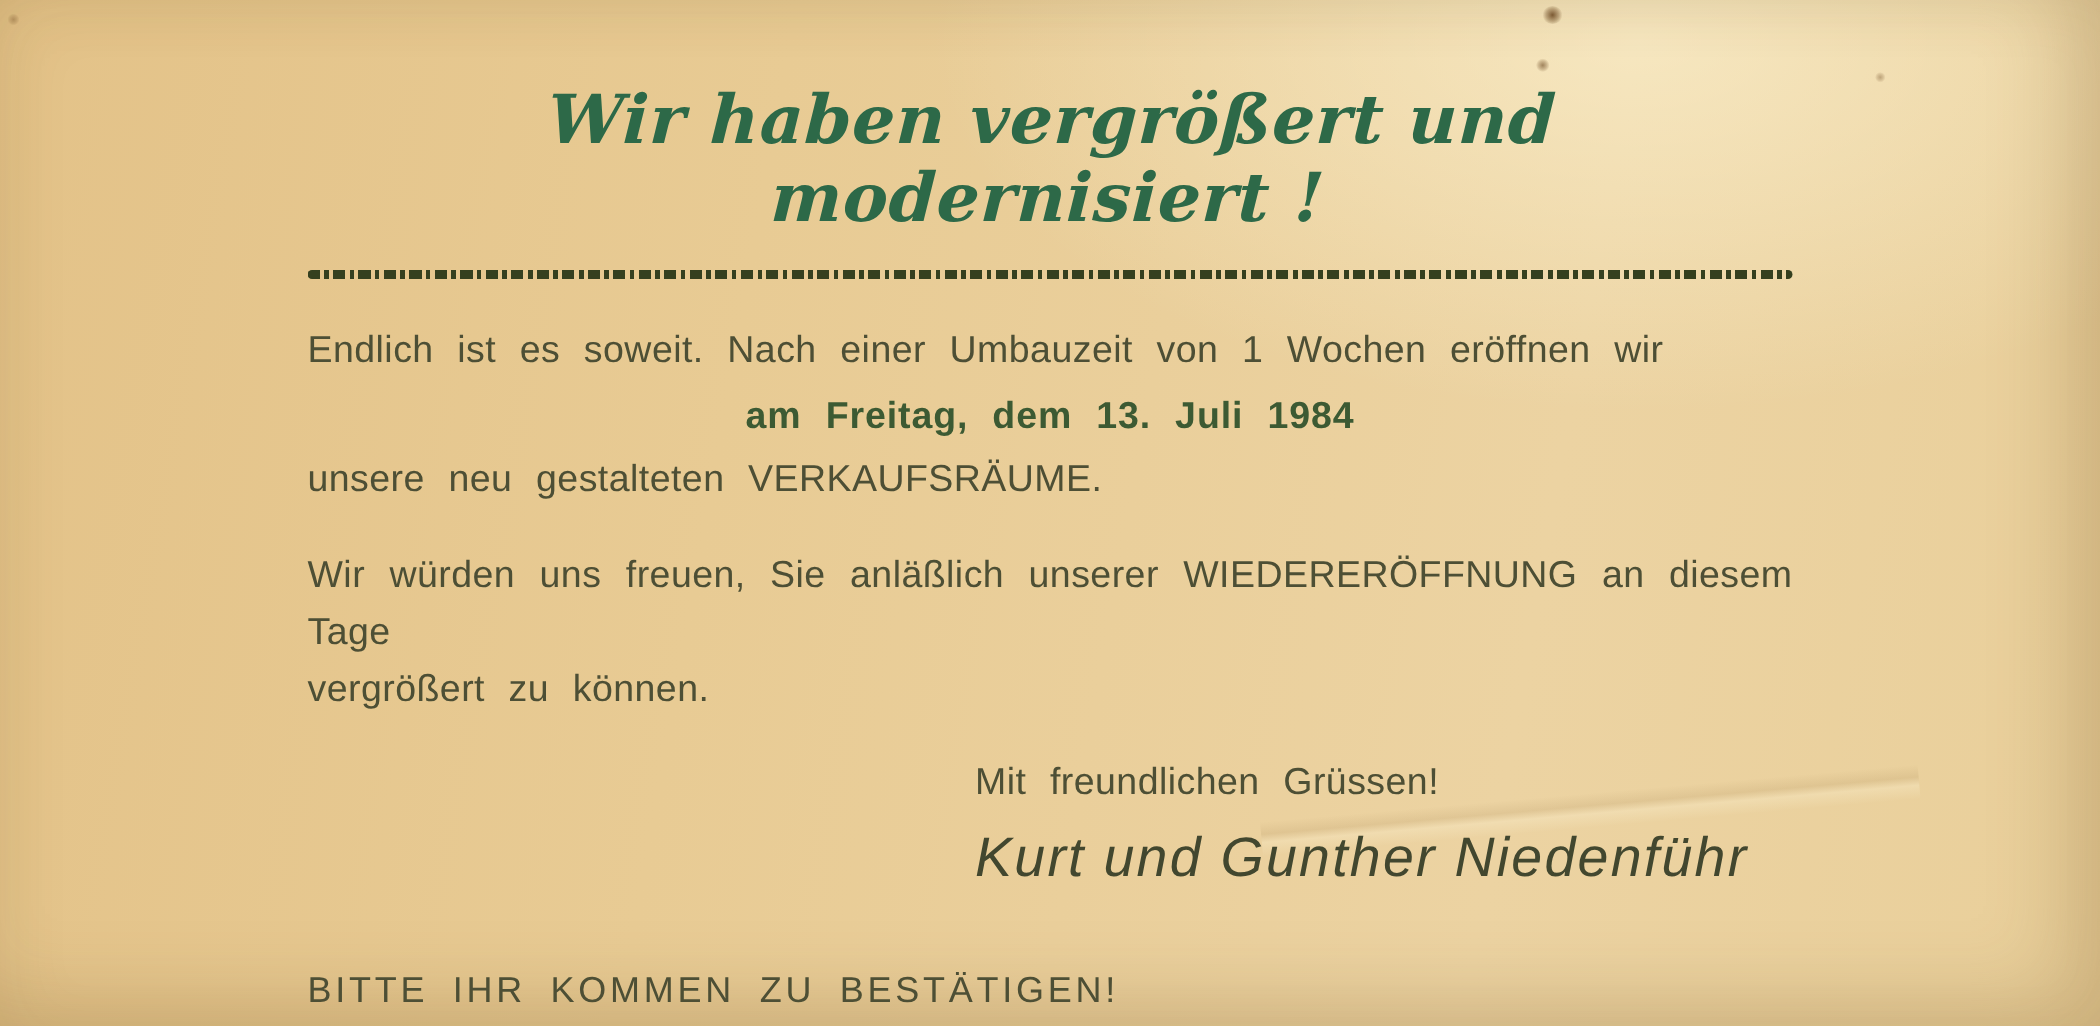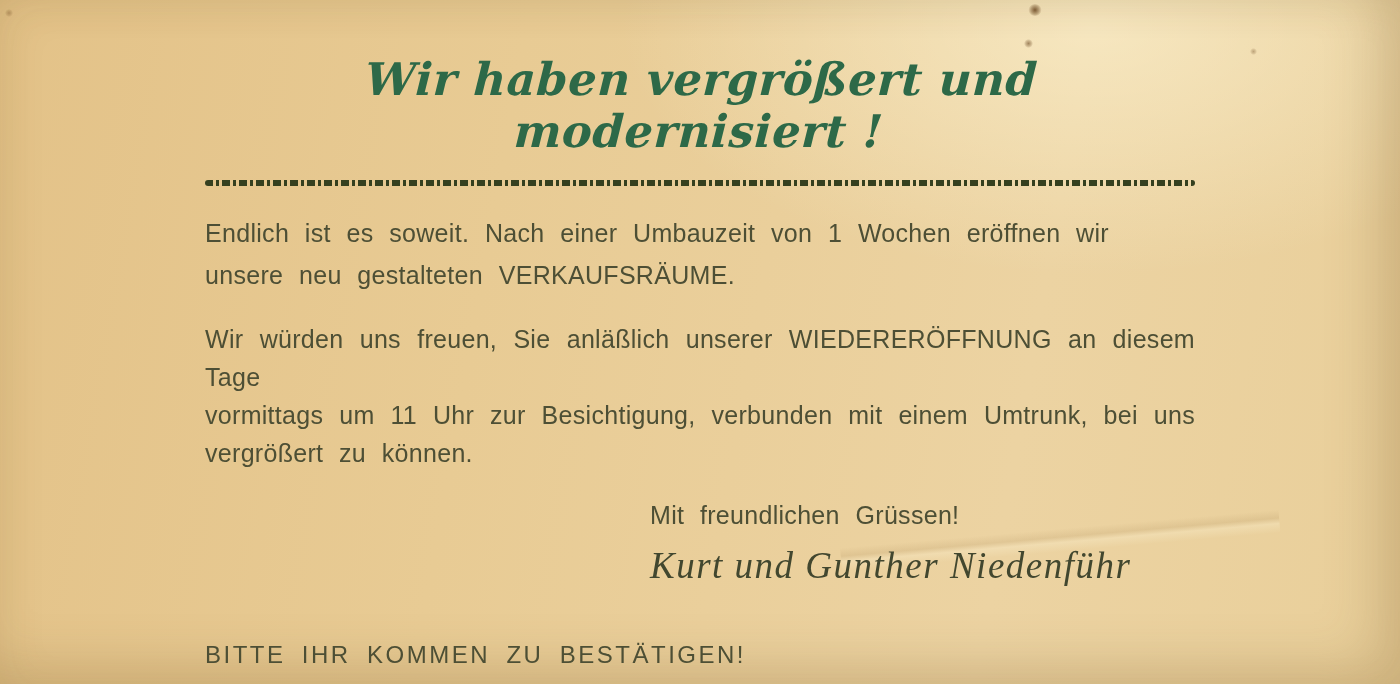--- a/index.html
+++ b/index.html
@@ -73,21 +73,21 @@
     text-align-last: justify;
   }
   .closing-block {
     margin-top: 24px;
     margin-left: 445px;
     width: 460px;
     text-align: left;
   }
   .signature {
     margin: 8px 0 0 0;
-    font-family: Liberation Serif, serif;
+    font-family: Liberation Sans, sans-serif;
     font-style: italic;
     font-weight: 400;
     font-size: 37px;
     line-height: 1.3;
     color: #42472f;
     letter-spacing: 1.5px;
     white-space: nowrap;
   }
   .footer {
     margin: 50px 0 0 0;
@@ -135,26 +135,26 @@
   <div class="crease"></div>
 
   <div class="column">
 
     <h1 class="headline">Wir haben vergrößert und modernisiert !</h1>
 
     <div class="divider"></div>
 
     <p class="line intro">Endlich ist es soweit. Nach einer Umbauzeit von 1 Wochen eröffnen wir</p>
 
+    <p class="line date">am Freitag, dem 13. Juli 1984</p>
 
     <p class="line rooms">unsere neu gestalteten VERKAUFSRÄUME.</p>
 
     <div class="paragraph">
       <p class="line jline">Wir würden uns freuen, Sie anläßlich unserer WIEDERERÖFFNUNG an diesem Tage</p>
-      <p class="line jline">vormittags um 11 Uhr zur Besichtigung, verbunden mit einem Umtrunk, bei uns</p>
       <p class="line">vergrößert zu können.</p>
     </div>
 
     <div class="closing-block">
       <p class="line closing">Mit freundlichen Grüssen!</p>
       <p class="signature">Kurt und Gunther Niedenführ</p>
     </div>
 
     <p class="footer">BITTE IHR KOMMEN ZU BESTÄTIGEN!</p>
 

